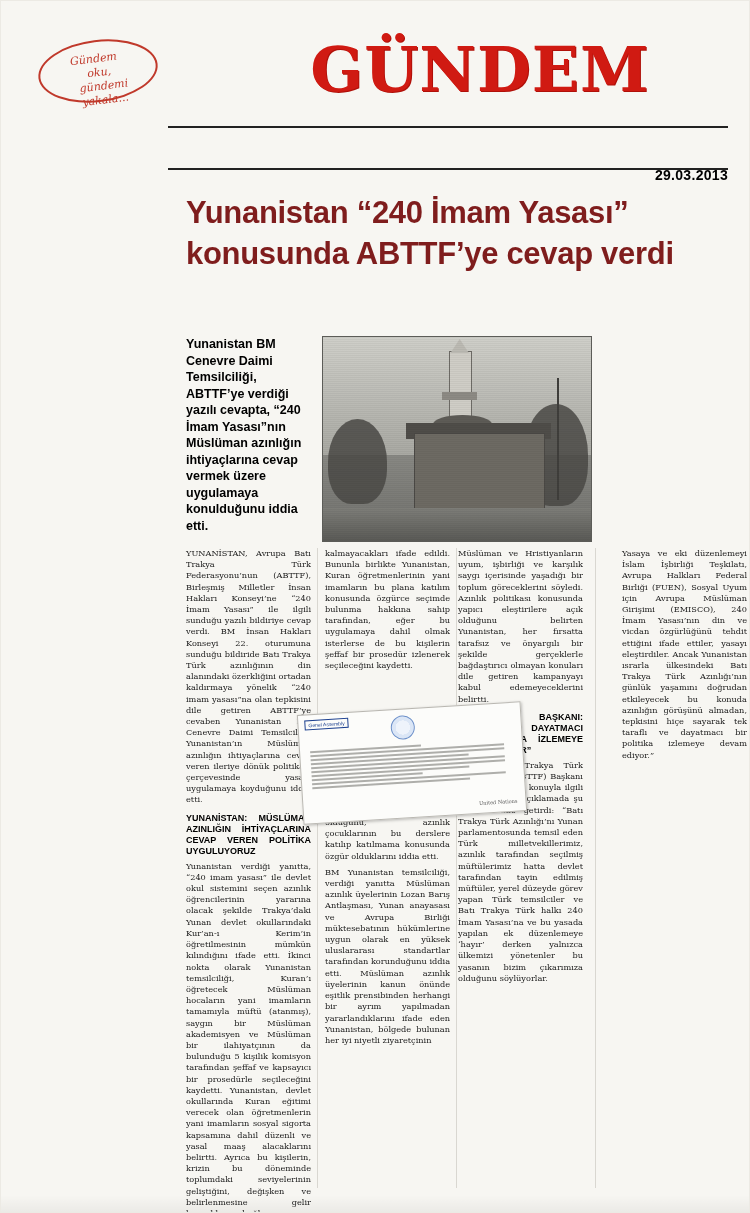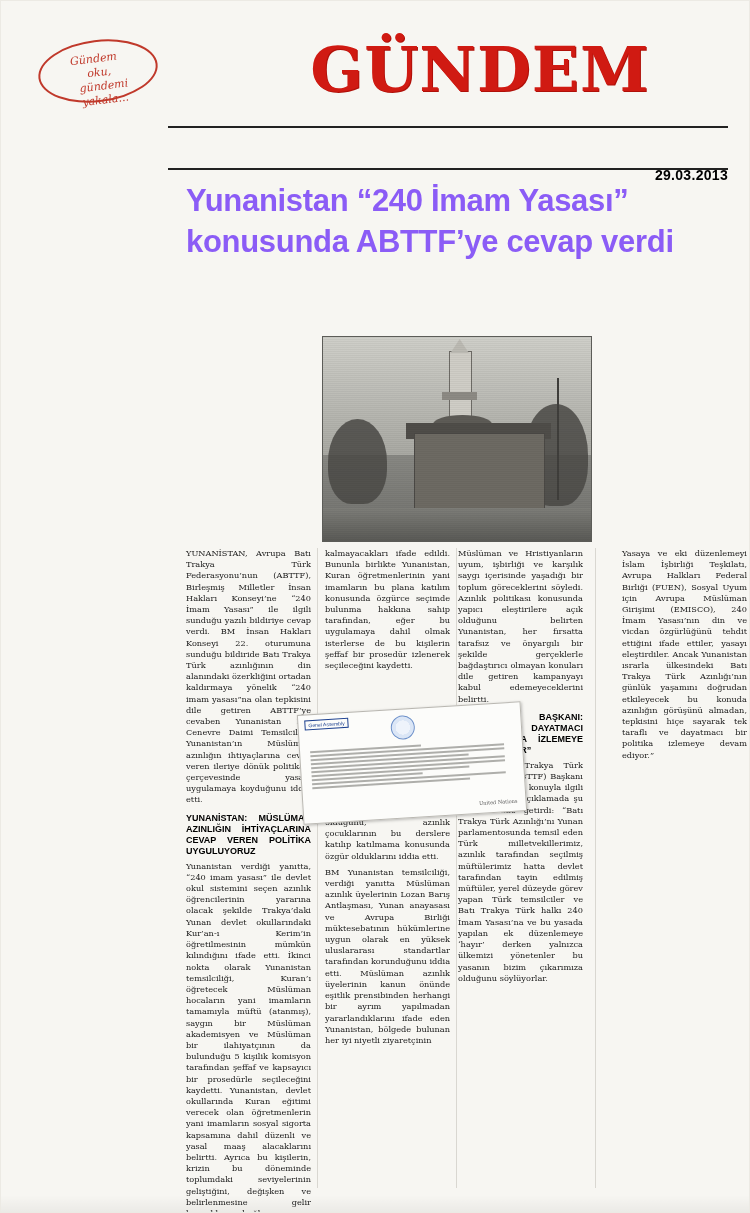--- a/index.html
+++ b/index.html
@@ -100,27 +100,27 @@
     top: 168px;
     width: 560px;
     height: 2px;
     background: #222;
   }
 
   
   .headline {
     position: absolute;
     left: 186px;
-    top: 180px;
+    top: 192px;
     width: 520px;
     font-family: "Liberation Sans", sans-serif;
     font-weight: bold;
     font-size: 31px;
     line-height: 41px;
-    color: #8b5cf6;
+    color: #7f1d1d;
     letter-spacing: -0.3px;
   }
 
   
   .deck {
     position: absolute;
     left: 186px;
     top: 336px;
     width: 125px;
     font-family: "Liberation Sans", sans-serif;
@@ -343,20 +343,21 @@
     </div>
     <div class="masthead-title">GÜNDEM</div>
     <div class="masthead-rule"></div>
   </div>
 
   <div class="date-line">29.03.2013</div>
   <div class="date-rule"></div>
 
   <div class="headline">Yunanistan “240 İmam Yasası” konusunda ABTTF’ye cevap verdi</div>
 
+  <div class="deck">Yunanistan BM Cenevre Daimi Temsilciliği, ABTTF’ye verdiği yazılı cevapta, “240 İmam Yasası”nın Müslüman azınlığın ihtiyaçlarına cevap vermek üzere uygulamaya konulduğunu iddia etti.</div>
 
   <div class="photo">
     <div class="sky"></div>
     <div class="tree t1"></div>
     <div class="tree t2"></div>
     <div class="pole"></div>
     <div class="minaret"></div>
     <div class="minaret-cap"></div>
     <div class="minaret-balcony"></div>
     <div class="dome"></div>

